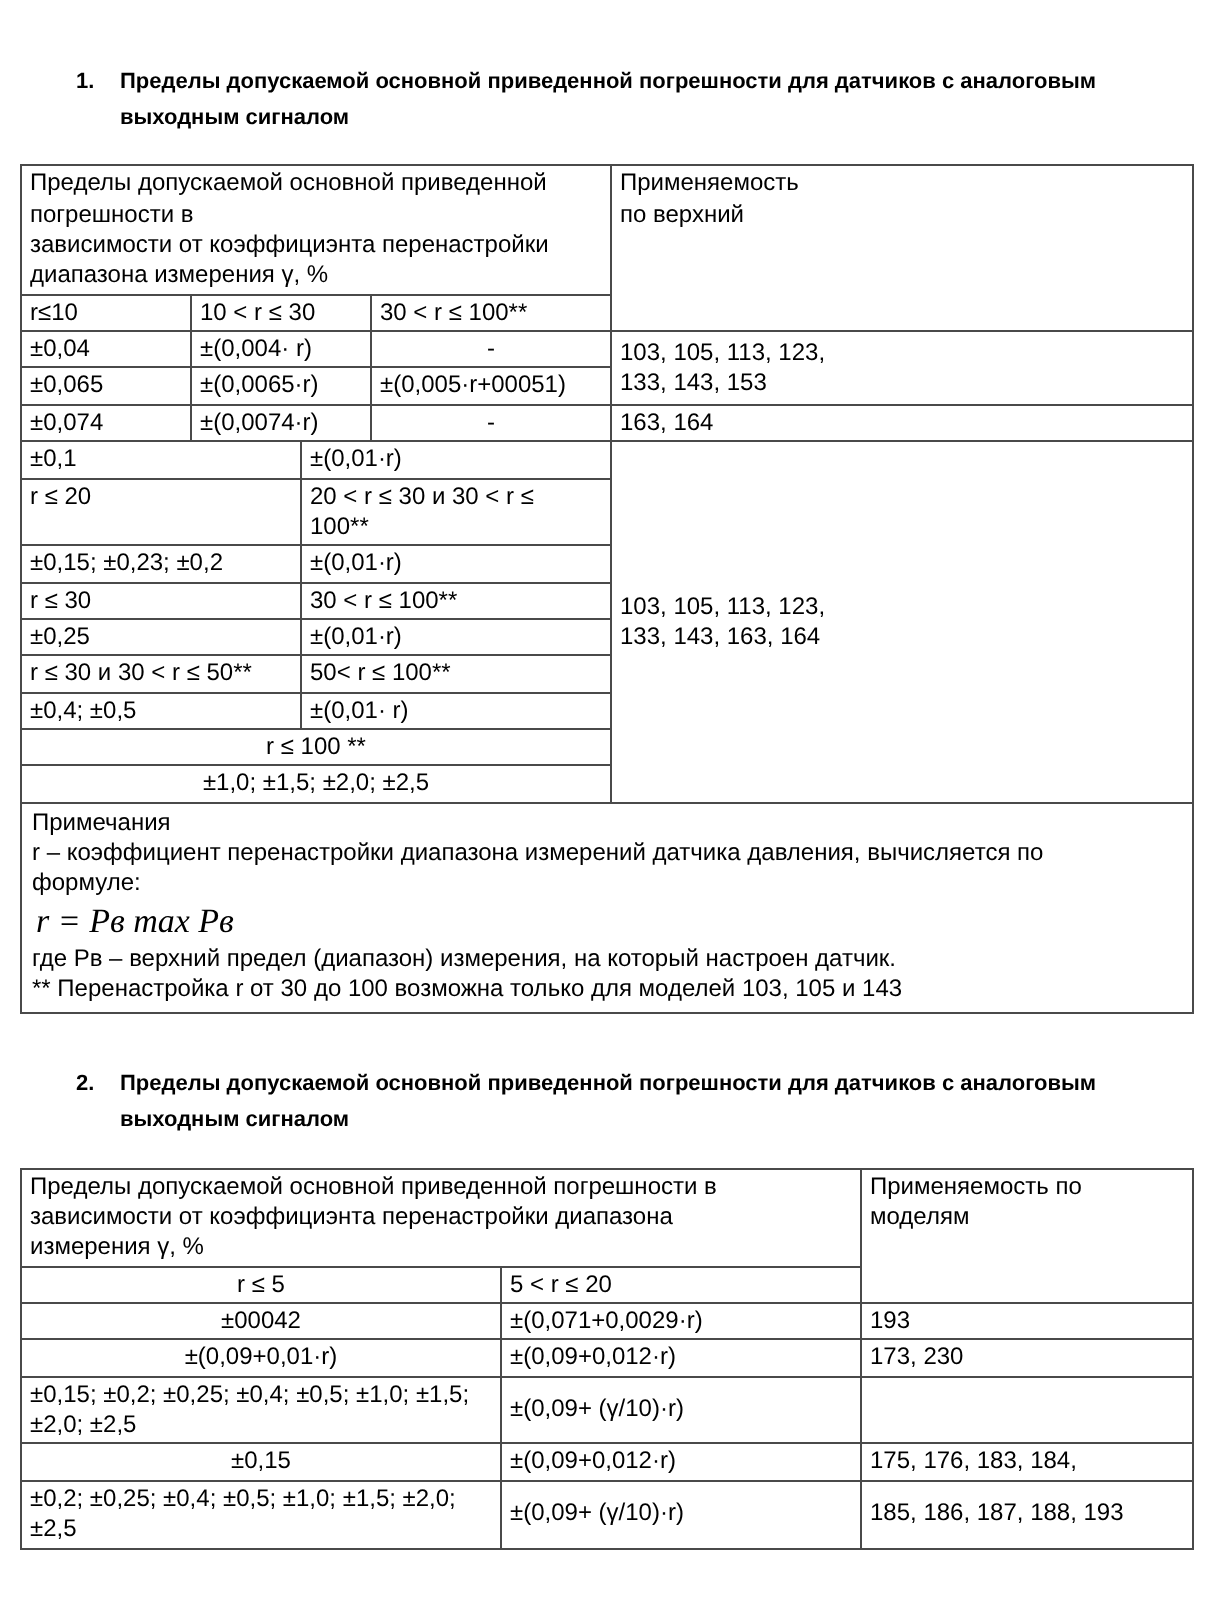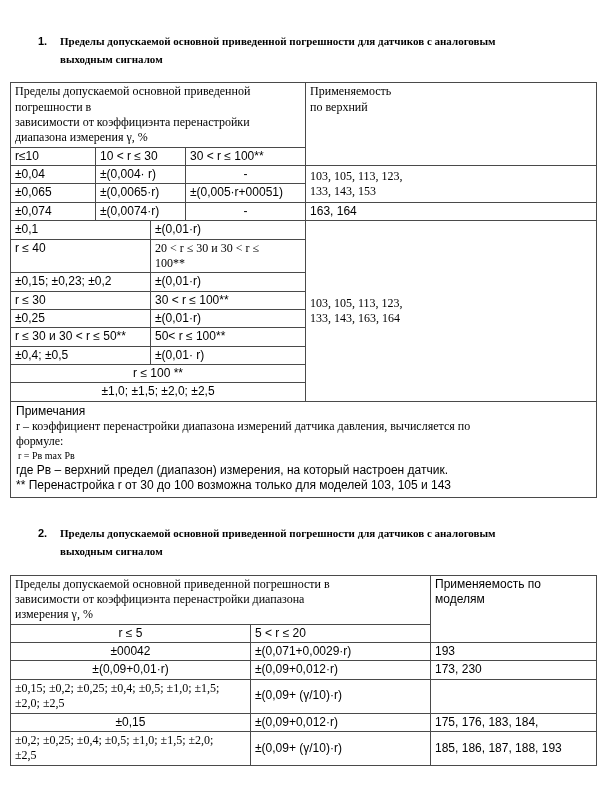--- a/index.html
+++ b/index.html
@@ -32,25 +32,26 @@
   }
   td{
     border:1px solid var(--border-color);
     padding:1px 4px;
     vertical-align:middle;
     line-height:1.28;
     word-wrap:break-word;
   }
   .top{ vertical-align:top; }
   .center{ text-align:center; }
-  .preline{ white-space:pre-line;font-family:Liberation Serif, serif; }
+  .preline{ white-space:pre-line; }
   .notes{ padding:2px 5px 4px 5px; }
   .formula{
     font-family:"Liberation Serif","DejaVu Serif",serif;
-    font-size:10px;
+    font-style:italic;
+    font-size:17px;
     padding-left:2px;
   }
 </style>
 </head>
 <body>
 
 <div class="page">
 
   <div class="heading">
     <span class="num">1.</span>
@@ -98,21 +99,21 @@
         <td class="center">-</td>
         <td>163, 164</td>
       </tr>
       <tr>
         <td colspan="2">±0,1</td>
         <td colspan="2">±(0,01·r)</td>
         <td rowspan="9" class="preline">103, 105, 113, 123,
 133, 143, 163, 164</td>
       </tr>
       <tr>
-        <td colspan="2" class="top">r ≤ 40</td>
+        <td colspan="2" class="top">r ≤ 20</td>
         <td colspan="2" class="preline">20 &lt; r ≤ 30 и 30 &lt; r ≤
 100**</td>
       </tr>
       <tr>
         <td colspan="2">±0,15; ±0,23; ±0,2</td>
         <td colspan="2">±(0,01·r)</td>
       </tr>
       <tr>
         <td colspan="2">r ≤ 30</td>
         <td colspan="2">30 &lt; r ≤ 100**</td>

